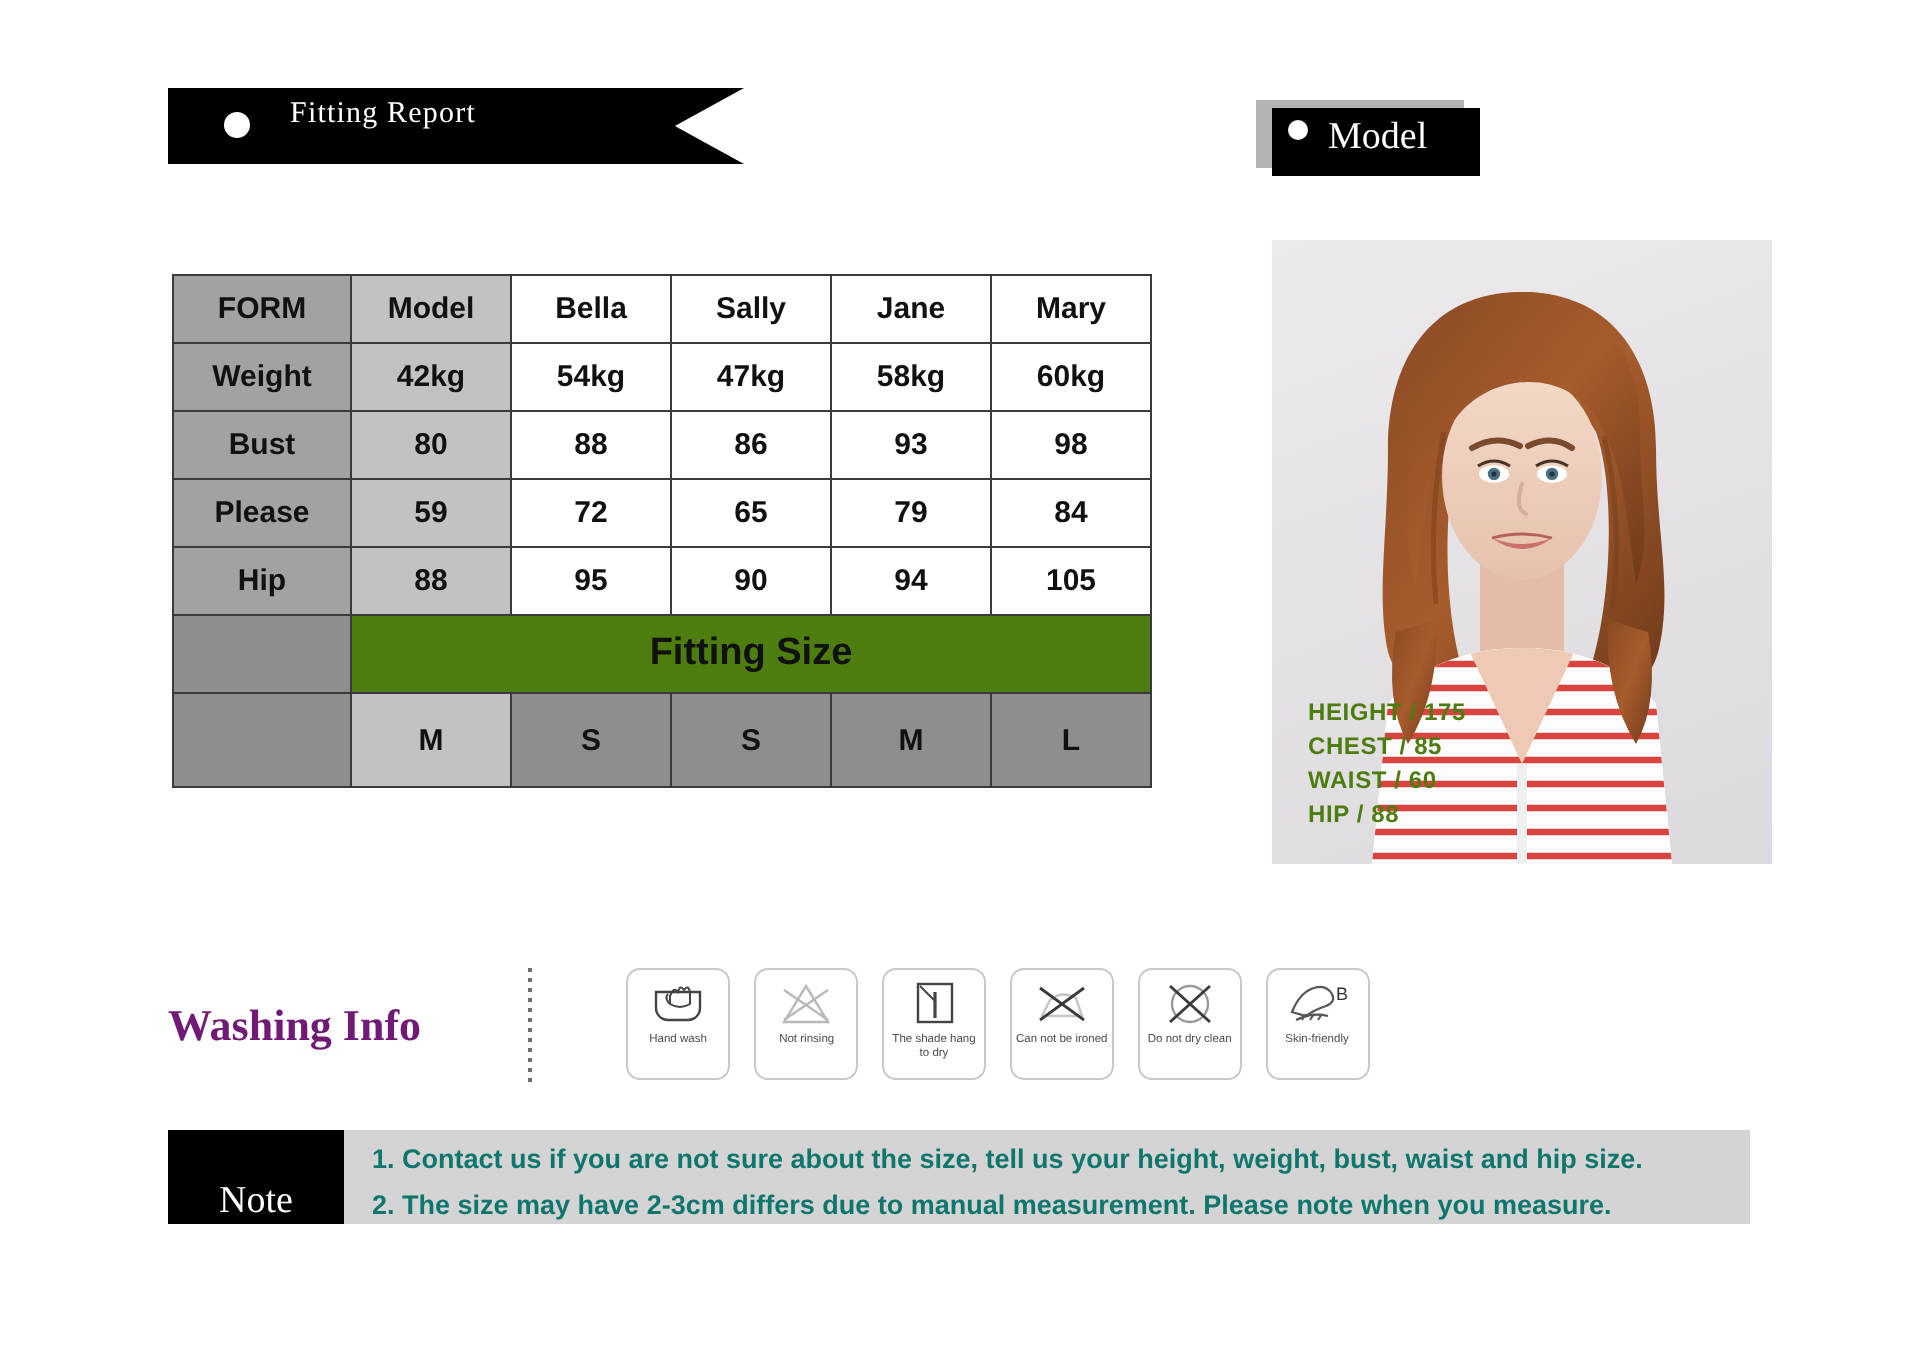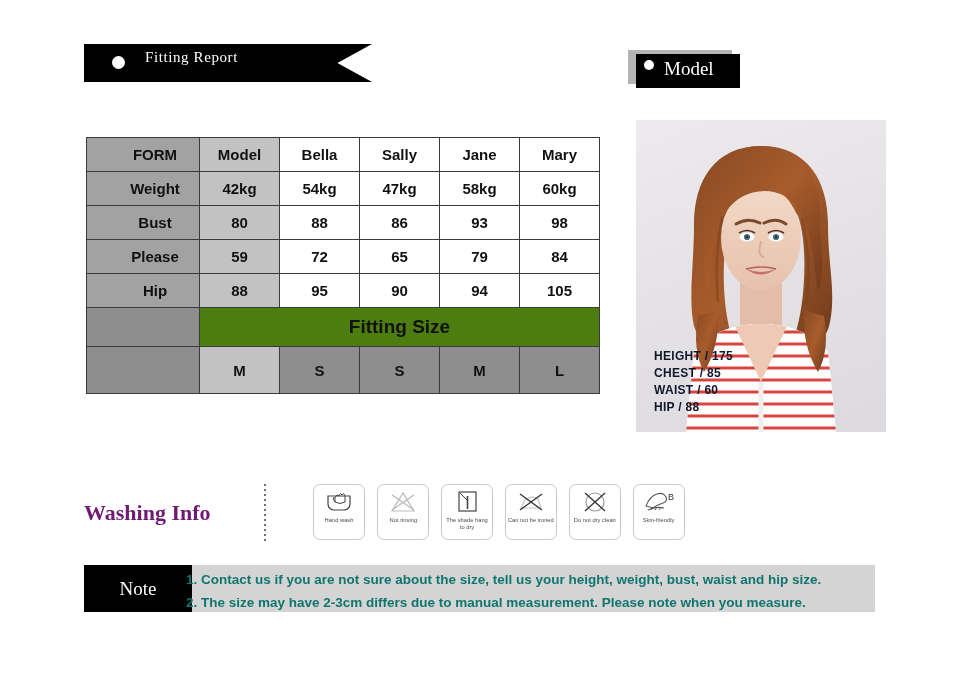--- a/index.html
+++ b/index.html
@@ -92,21 +92,20 @@
     font-size: 15px;
     font-weight: bold;
     color: #111111;
     height: 33px;
     padding: 0;
     background: #ffffff;
   }
   .fit-table td.hdr {            
     background: #a2a2a2;
     width: 88px;
-    padding-left: 24px;
   }
   .fit-table td.model-col {      
     background: #c2c2c2;
     width: 79px;
   }
   .fit-table td.plain { width: 79px; }
   .fit-table tr.size-row td { height: 46px; }
   .fit-table td.blank-dark { background: #8e8e8e; }
   .fit-table td.size-dark  { background: #8e8e8e; }
   .fit-table td.size-light { background: #c2c2c2; }
@@ -132,21 +131,21 @@
     inset: 0;
     background: linear-gradient(160deg, #eceaec 0%, #e3e1e4 55%, #dcdade 100%);
   }
   .photo svg { position: absolute; left: 0; top: 0; }
   .photo-stats {
     position: absolute;
     left: 18px;
     top: 228px;
     font-size: 12px;
     font-weight: bold;
-    color: #0f172a;
+    color: #4d7c0f;
     line-height: 17px;
     letter-spacing: .3px;
   }
 
   
   .washing-title {
     position: absolute;
     left: 84px;
     top: 500px;
     font-family: "Liberation Serif", serif;
@@ -199,25 +198,25 @@
     left: 84px;
     top: 565px;
     width: 791px;
     height: 47px;
     background: #d4d4d4;
   }
   .note-box {
     position: absolute;
     left: 84px;
     top: 565px;
-    width: 108px;
+    width: 88px;
     height: 47px;
     background: #000000;
     display: flex;
-    align-items: center;
+    align-items: flex-end;
     justify-content: center;
   }
   .note-label {
     color: #ffffff;
     font-family: "Liberation Serif", serif;
     font-size: 19px;
   }
   .note-lines {
     position: absolute;
     left: 186px;

